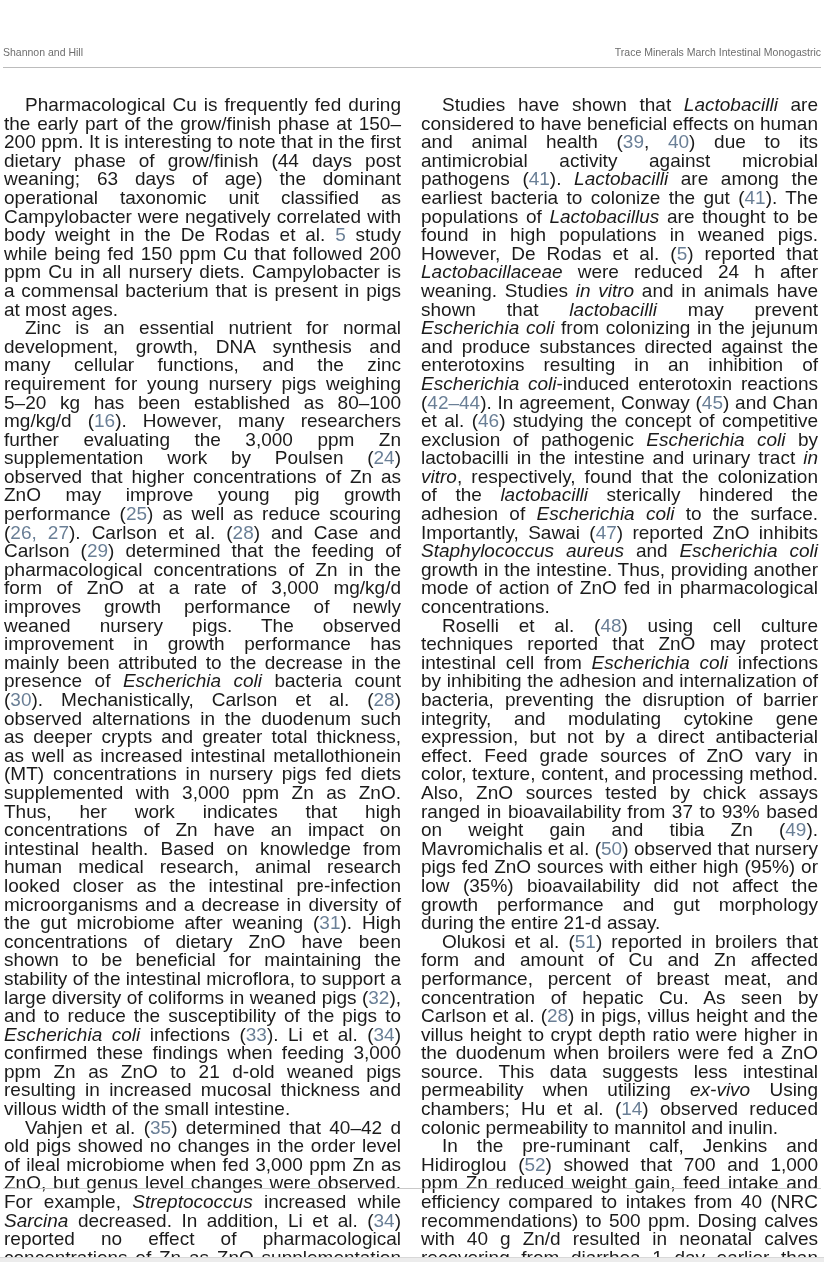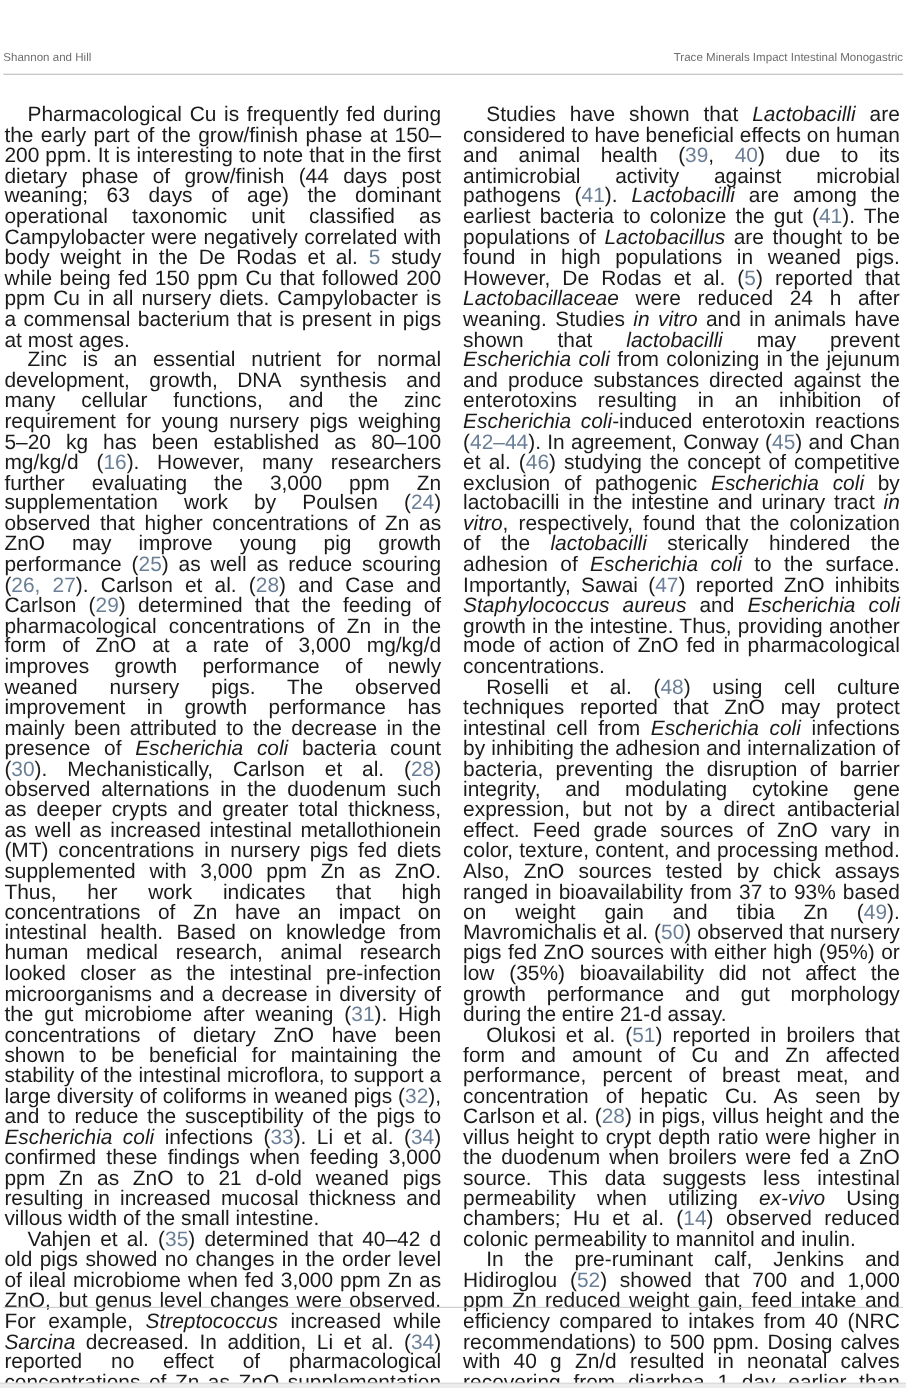--- a/index.html
+++ b/index.html
@@ -33,21 +33,21 @@
   .running-foot .r { position: absolute; right: 0; top: 0; }
   .viewer-bar { position: absolute; left: 0; right: 0; top: 1257px; height: 5px; background: #ececec; border-top: 1px solid #d8d8d8; }
 </style>
 </head>
 <body>
 
 <div class="page">
 
   <div class="running-head">
     <span>Shannon and Hill</span>
-    <span>Trace Minerals Impact Intestinal Monogastric</span>
+    <span>Trace Minerals March Intestinal Monogastric</span>
   </div>
   <div class="head-rule"></div>
 
   <div class="columns">
     <div class="col left">
       <p>Pharmacological Cu is frequently fed during the early part of the grow/finish phase at 150–200 ppm. It is interesting to note that in the first dietary phase of grow/finish (44 days post weaning; 63 days of age) the dominant operational taxonomic unit classified as Campylobacter were negatively correlated with body weight in the De Rodas et al. <span class="cite" style="color: rgb(106, 127, 150);">5</span> study while being fed 150 ppm Cu that followed 200 ppm Cu in all nursery diets. Campylobacter is a commensal bacterium that is present in pigs at most ages.</p>
       <p>Zinc is an essential nutrient for normal development, growth, DNA synthesis and many cellular functions, and the zinc requirement for young nursery pigs weighing 5–20 kg has been established as 80–100 mg/kg/d (<span class="cite" style="color: rgb(106, 127, 150);">16</span>). However, many researchers further evaluating the 3,000 ppm Zn supplementation work by Poulsen (<span class="cite" style="color: rgb(106, 127, 150);">24</span>) observed that higher concentrations of Zn as ZnO may improve young pig growth performance (<span class="cite" style="color: rgb(106, 127, 150);">25</span>) as well as reduce scouring (<span class="cite" style="color: rgb(106, 127, 150);">26, 27</span>). Carlson et al. (<span class="cite" style="color: rgb(106, 127, 150);">28</span>) and Case and Carlson (<span class="cite" style="color: rgb(106, 127, 150);">29</span>) determined that the feeding of pharmacological concentrations of Zn in the form of ZnO at a rate of 3,000 mg/kg/d improves growth performance of newly weaned nursery pigs. The observed improvement in growth performance has mainly been attributed to the decrease in the presence of <i>Escherichia coli</i> bacteria count (<span class="cite" style="color: rgb(106, 127, 150);">30</span>). Mechanistically, Carlson et al. (<span class="cite" style="color: rgb(106, 127, 150);">28</span>) observed alternations in the duodenum such as deeper crypts and greater total thickness, as well as increased intestinal metallothionein (MT) concentrations in nursery pigs fed diets supplemented with 3,000 ppm Zn as ZnO. Thus, her work indicates that high concentrations of Zn have an impact on intestinal health. Based on knowledge from human medical research, animal research looked closer as the intestinal pre-infection microorganisms and a decrease in diversity of the gut microbiome after weaning (<span class="cite" style="color: rgb(106, 127, 150);">31</span>). High concentrations of dietary ZnO have been shown to be beneficial for maintaining the stability of the intestinal microflora, to support a large diversity of coliforms in weaned pigs (<span class="cite" style="color: rgb(106, 127, 150);">32</span>), and to reduce the susceptibility of the pigs to <i>Escherichia coli</i> infections (<span class="cite" style="color: rgb(106, 127, 150);">33</span>). Li et al. (<span class="cite" style="color: rgb(106, 127, 150);">34</span>) confirmed these findings when feeding 3,000 ppm Zn as ZnO to 21 d-old weaned pigs resulting in increased mucosal thickness and villous width of the small intestine.</p>
       <p>Vahjen et al. (<span class="cite" style="color: rgb(106, 127, 150);">35</span>) determined that 40–42 d old pigs showed no changes in the order level of ileal microbiome when fed 3,000 ppm Zn as ZnO, but genus level changes were observed. For example, <i>Streptococcus</i> increased while <i>Sarcina</i> decreased. In addition, Li et al. (<span class="cite" style="color: rgb(106, 127, 150);">34</span>) reported no effect of pharmacological concentrations of Zn as ZnO supplementation for nursery pigs on the number of <i>Enterobacteriaceae</i>, <i>Clostridia</i>, and <i>Lactobacilli</i> in ileal digesta and feces. In contrast, Broom et al. (<span class="cite" style="color: rgb(106, 127, 150);">36</span>) and Jensen-Waern et al. (<span class="cite" style="color: rgb(106, 127, 150);">37</span>) found that pharmacological concentrations of Zn as ZnO reduce fecal counts of <i>Lactobacilli</i> and <i>enterococci</i> during the post-weaning period of pigs, but only temporarily. In agreement, Hojberg et al. (<span class="cite" style="color: rgb(106, 127, 150);">38</span>) reported that feeding weaned piglets 2,500 ppm of Zn as ZnO reduced the MRS counts (lactic acid bacteria) and Rogosa counts (<i>lactobacilli</i>) for all segments of the gastrointestinal tract. Impact of ZnO fed at pharmacological concentrations on the microbiome cannot be determined in the De Rodas et al. (<span class="cite" style="color: rgb(106, 127, 150);">5</span>) research since 3,500 was fed the first 8 days after weaning</p>
     </div>
     <div class="col right">

